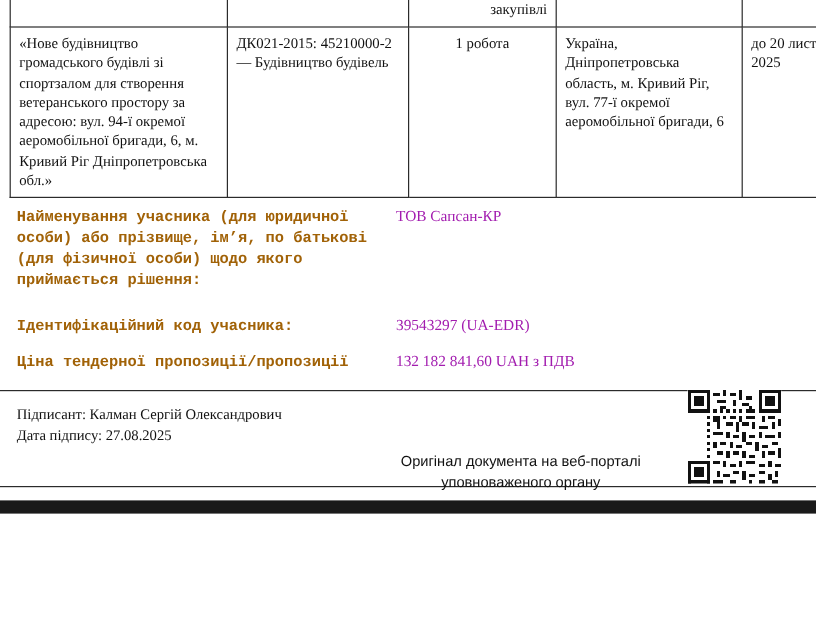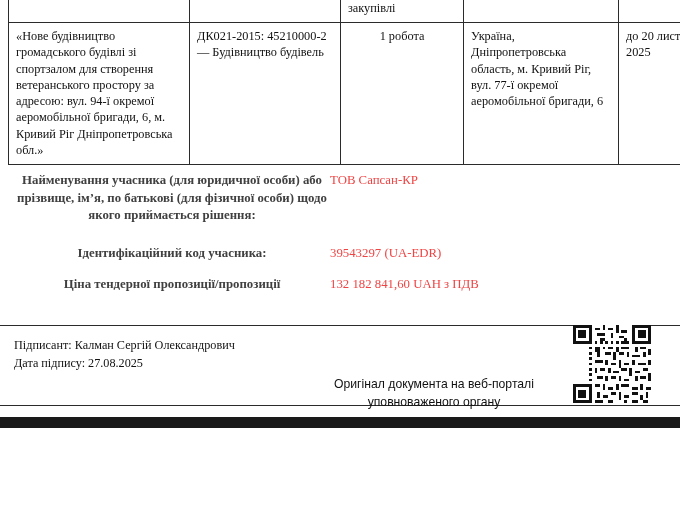--- a/index.html
+++ b/index.html
@@ -45,21 +45,21 @@
     font-family: "Liberation Serif", serif;
   }
   table.doc-table tr.header-row td {
     border-top: none;
     padding-top: 0;
     height: 12px;
     font-size: 12.3px;
   }
   .col1 { width: 166px; }
   .col2 { width: 136px; }
-  .col3 { width: 108px; text-align: left; }
+  .col3 { width: 108px; text-align: right; }
   .col4 { width: 140px; }
   .col5 { width: 106px; }
 
   .cell-center { text-align: center; }
 
   
   .fields {
     position: absolute;
     left: 14px;
     top: 172px;
@@ -68,30 +68,29 @@
   .field-row {
     display: flex;
     align-items: flex-start;
     margin-bottom: 13px;
   }
   .field-label {
     width: 316px;
     font-size: 12.8px;
     font-weight: bold;
     line-height: 1.38;
-    font-family: Liberation Serif, serif;
-    color: #404040;
-    text-align: center;
+    font-family: Liberation Mono, monospace;
+    color: #a16207;
   }
   .field-value {
     flex: 1;
     font-size: 12.8px;
     line-height: 1.38;
     font-family: "Liberation Serif", serif;
-    color: #ef4444;
+    color: #a21caf;
   }
   .field-row.tall { margin-bottom: 20px; }
 
   
   .hr-thin {
     position: absolute;
     left: 0;
     width: 680px;
     height: 1px;
     background: #2b2b2b;

